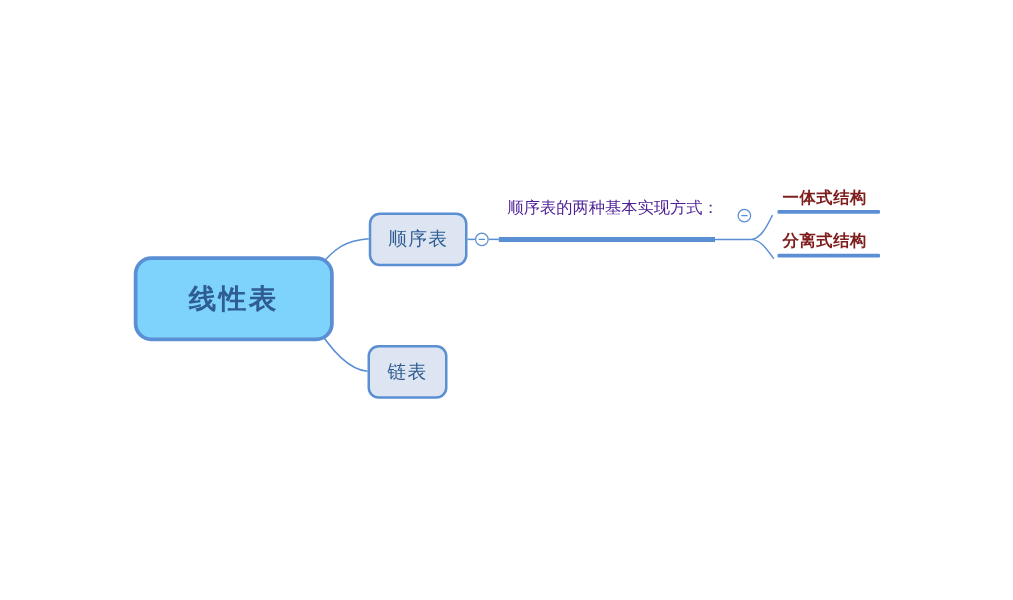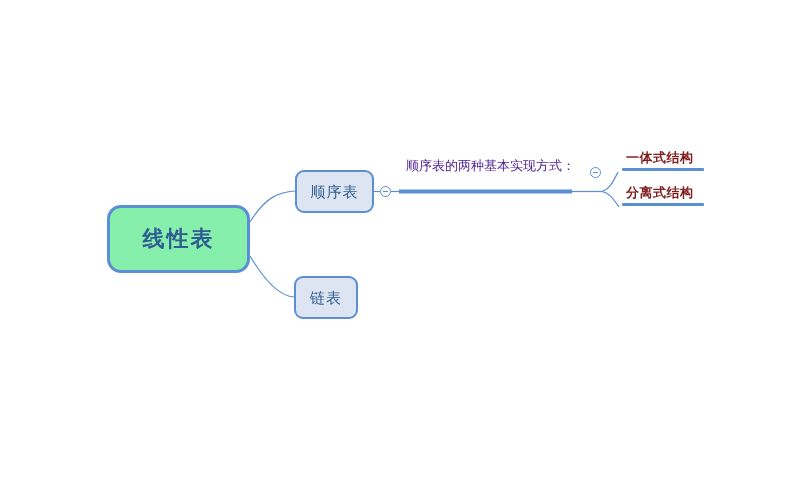--- a/index.html
+++ b/index.html
@@ -30,24 +30,24 @@
     width: 810px;
     height: 480px;
     pointer-events: none;
   }
 
   
   .root-node {
     position: absolute;
     left: 107px;
     top: 205px;
-    width: 143px;
+    width: 160px;
     height: 68px;
     box-sizing: border-box;
-    background: #86efac;
+    background: #7dd3fc;
     border: 3px solid #5b8fd4;
     border-radius: 14px;
     display: flex;
     align-items: center;
     justify-content: center;
   }
   .root-node .label {
     font-size: 22px;
     font-weight: bold;
     color: #2f5c92;

